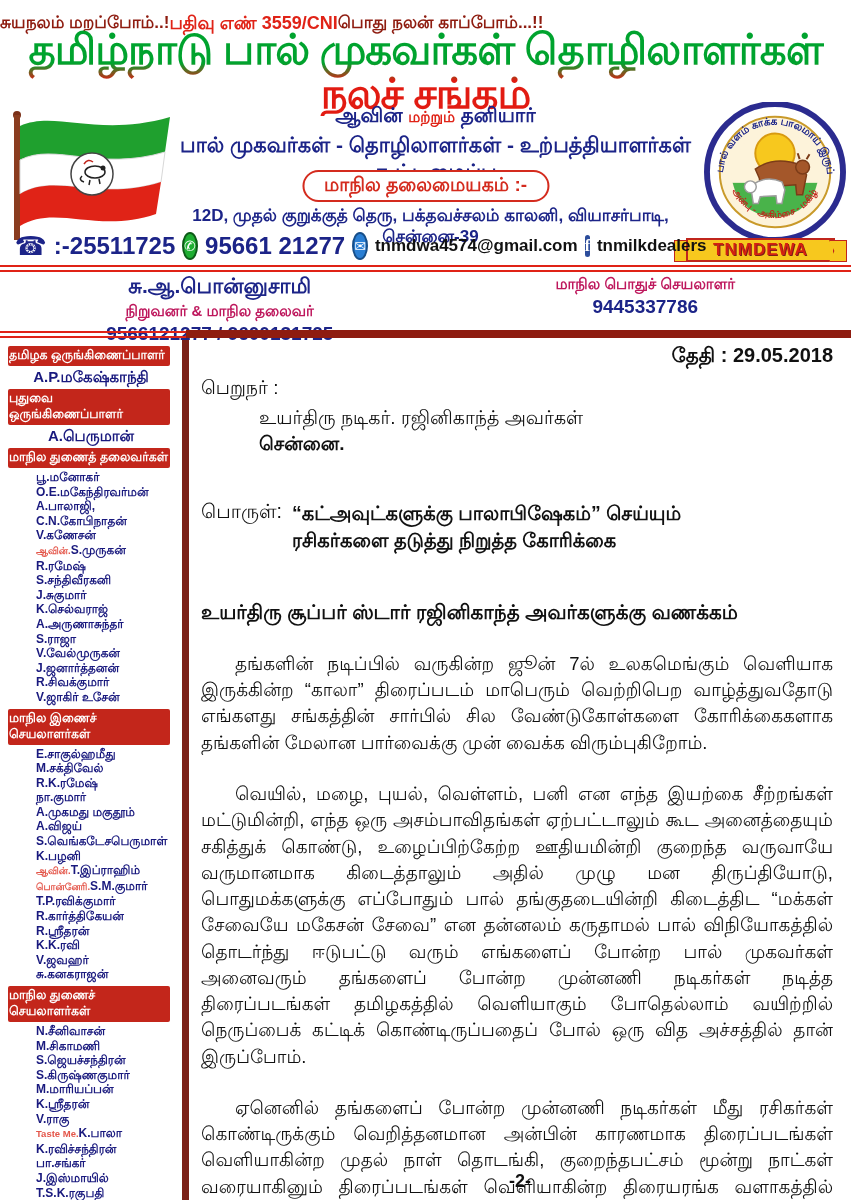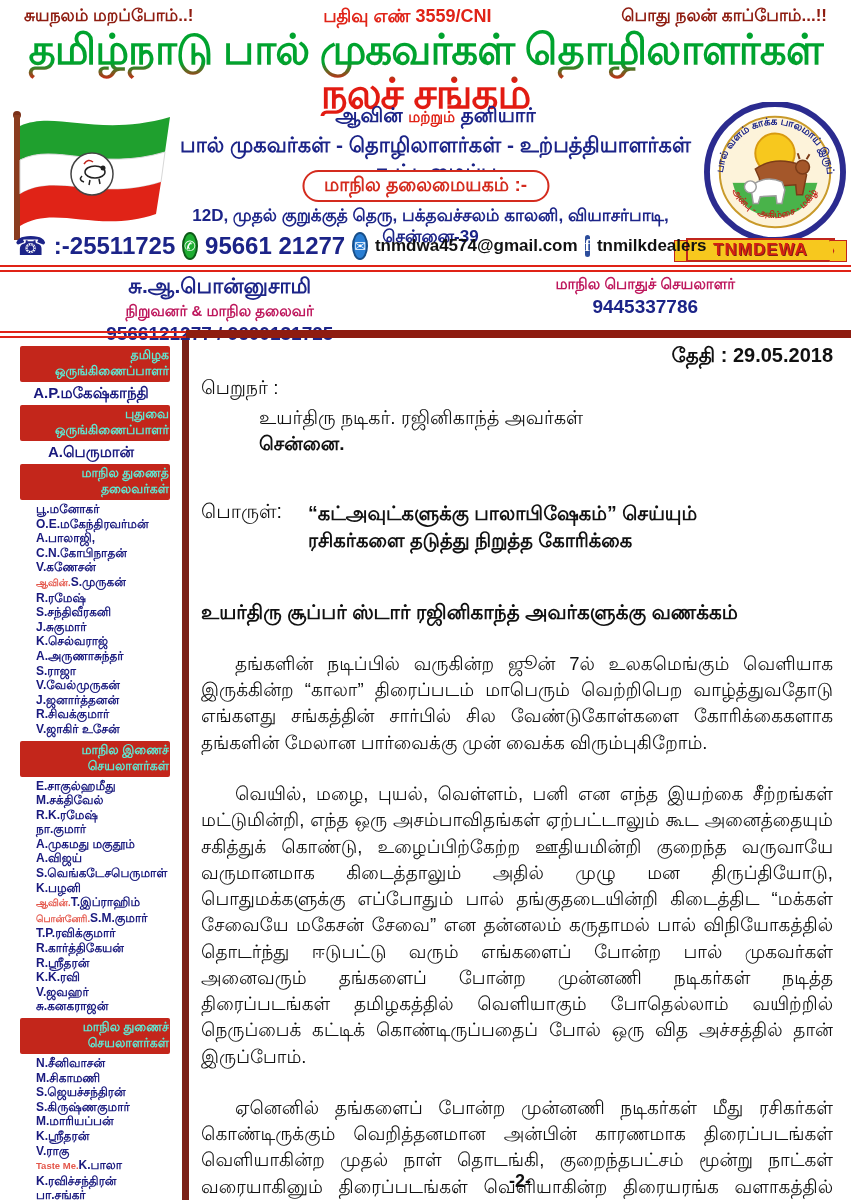--- a/index.html
+++ b/index.html
@@ -1,20 +1,20 @@
 <!DOCTYPE html>
 <html><head>
 <meta charset="utf-8">
 <style>
   html,body{margin:0;padding:0;background:#e8e8e8;}
   .page{position:relative;width:851px;height:1200px;margin:0 auto;background:#ffffff;
         font-family:"Liberation Sans","DejaVu Sans",sans-serif;overflow:hidden;}
   
-  .toprow{position:absolute;top:6px;left:0;right:0;display:flex;justify-content:space-between;
-          padding:0 24px;box-sizing:border-box;font-weight:bold;font-size:17px;color:#8e1c10;}
+  .toprow{position:absolute;top:13px;left:0;right:0;display:flex;
+          padding:0 0;box-sizing:border-box;font-weight:bold;font-size:17px;color:#8e1c10;}
   .toprow .center{color:#e02317;font-size:18px;}
   
   .orgtitle{position:absolute;top:28px;left:0;right:0;text-align:center;font-weight:bold;
             font-size:42px;letter-spacing:-1px;line-height:1.05;
             background:linear-gradient(#00a32e 40%,#e21b12 60%);
             -webkit-background-clip:text;background-clip:text;color:transparent;}
   
   .sub1{position:absolute;top:104px;left:190px;right:170px;text-align:center;
         font-weight:bold;font-size:20px;color:#1c2488;}
   .sub1 .red{color:#e02317;font-size:15px;}
@@ -50,31 +50,31 @@
   
   .sep-left{position:absolute;top:331px;left:0;width:186px;height:3px;
             border-top:2px solid #e02317;border-bottom:2px solid #e02317;}
   .sep-right{position:absolute;top:330px;left:186px;right:0;height:8px;background:#8e1c10;}
   
   .body{position:absolute;top:340px;left:0;right:0;bottom:0;display:flex;}
   .sidebar{width:182px;overflow:hidden;padding-top:2px;box-sizing:border-box;}
   .vdivider{width:7px;background:#7c2016;}
   .main{flex:1;padding:0 18px 0 12px;box-sizing:border-box;position:relative;color:#111;}
   
-  .sb-header{background:#c3261b;color:#5eead4;font-weight:bold;font-size:12.5px;text-align:right;
-             margin:4px 12px 2px 20px;padding:2px 1px;border-radius:2px;}
+  .sb-header{background:#c3261b;color:#ffffff;font-weight:bold;font-size:12.5px;text-align:left;
+             margin:4px 12px 2px 8px;padding:2px 1px;border-radius:2px;}
   .sb-item{color:#19197e;font-weight:bold;font-size:12px;line-height:14.6px;padding-left:36px;white-space:nowrap;}
   .sb-item.center{padding-left:0;text-align:center;font-size:15px;line-height:17px;}
   .sb-prefix{color:#e4564a;font-size:9.5px;}
   
   .date{margin-top:4px;text-align:right;font-weight:bold;font-size:20px;}
   .tolabel{font-size:19px;margin-top:8px;}
   .recipient{margin-left:58px;font-size:19px;line-height:1.35;margin-top:4px;}
   .recipient .l2{font-weight:bold;}
-  .subject{display:flex;margin-top:44px;font-size:19.5px;gap:26px;}
+  .subject{display:flex;margin-top:44px;font-size:19.5px;gap:10px;}
   .subject .lines{font-weight:bold;line-height:1.35;}
   .salutation{margin-top:48px;font-weight:bold;font-size:20px;}
   .para{font-size:18.5px;line-height:1.42;text-align:justify;text-indent:34px;margin:25px 0 0 0;}
   .pagenum{position:absolute;bottom:8px;left:0;right:0;text-align:center;font-weight:bold;font-size:18px;}
   b{font-weight:normal;}
   
   .flag{position:absolute;left:0;top:110px;}
   .seal{position:absolute;right:2px;top:102px;}
   .ribbon{position:absolute;right:4px;top:237px;width:173px;height:26px;display:flex;align-items:center;justify-content:center;}
   .ribbon .band{position:absolute;left:12px;right:12px;top:1px;bottom:1px;background:#f7c81e;border:2px solid #c0251c;}

